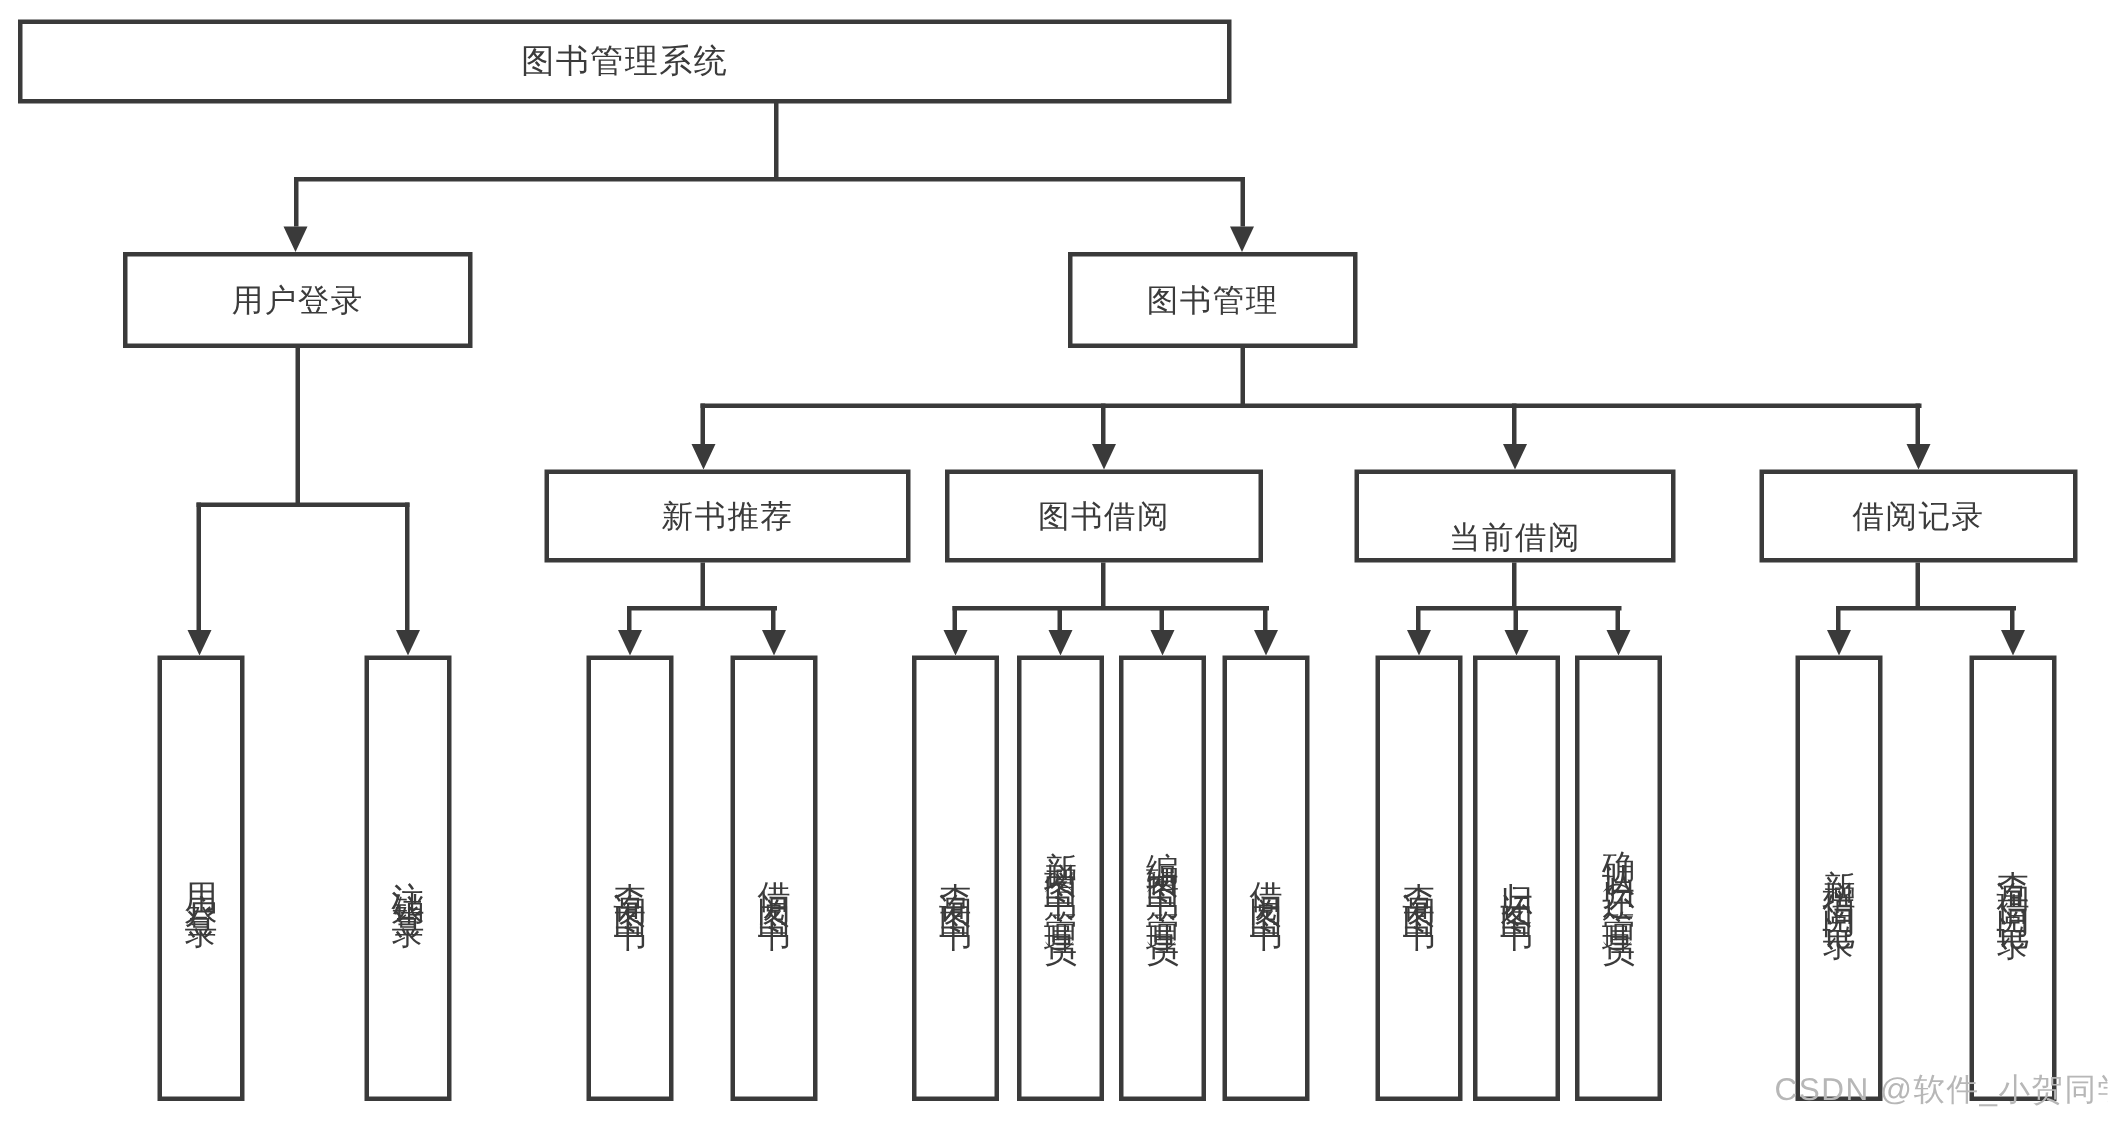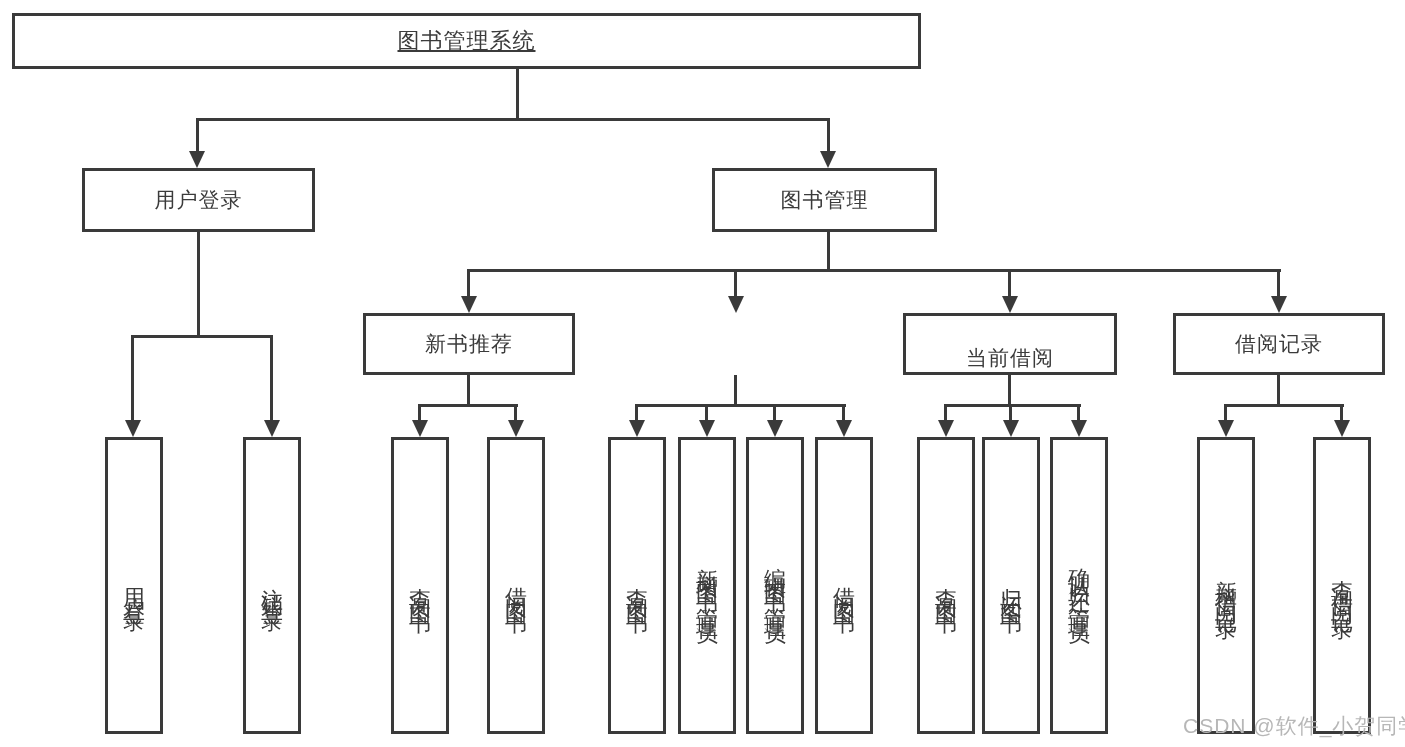--- a/index.html
+++ b/index.html
@@ -39,35 +39,35 @@
   .watermark{
     position:absolute;left:1183px;top:712px;z-index:5;
     font-size:21px;color:var(--wm);letter-spacing:1px;white-space:nowrap;
   }
 </style>
 </head>
 <body>
 
 <div id="stage">
 
-  <div class="box" style="left:12px;top:13px;width:909px;height:56px;font-size:22px;text-decoration:underline;">
+  <div class="box" style="left:12px;top:13px;width:809px;height:56px;font-size:22px;">
     <span>图书管理系统</span>
   </div>
 
   <div class="vline" style="left:516px;top:68px;height:52px;"></div>
   <div class="hline" style="left:196px;top:118px;width:634px;"></div>
   <div class="vline" style="left:196px;top:120px;height:31px;"></div>
   <div class="arrow" style="left:189px;top:151px;"></div>
   <div class="vline" style="left:827px;top:120px;height:31px;"></div>
   <div class="arrow" style="left:820px;top:151px;"></div>
 
   <div class="box" style="left:82px;top:168px;width:233px;height:64px;">
     <span>用户登录</span>
   </div>
-  <div class="box" style="left:712px;top:168px;width:225px;height:64px;">
+  <div class="box" style="left:712px;top:168px;width:193px;height:64px;">
     <span>图书管理</span>
   </div>
 
   <div class="vline" style="left:197px;top:232px;height:105px;"></div>
   <div class="hline" style="left:131px;top:335px;width:142px;"></div>
   <div class="vline" style="left:131px;top:335px;height:85px;"></div>
   <div class="arrow" style="left:125px;top:420px;"></div>
   <div class="vline" style="left:270px;top:335px;height:85px;"></div>
   <div class="arrow" style="left:264px;top:420px;"></div>
 
@@ -75,22 +75,25 @@
   <div class="hline" style="left:467px;top:269px;width:814px;"></div>
   <div class="vline" style="left:467px;top:269px;height:27px;"></div>
   <div class="arrow" style="left:461px;top:296px;"></div>
   <div class="vline" style="left:734px;top:269px;height:27px;"></div>
   <div class="arrow" style="left:728px;top:296px;"></div>
   <div class="vline" style="left:1008px;top:269px;height:27px;"></div>
   <div class="arrow" style="left:1002px;top:296px;"></div>
   <div class="vline" style="left:1277px;top:269px;height:27px;"></div>
   <div class="arrow" style="left:1271px;top:296px;"></div>
 
-  <div class="box" style="left:363px;top:313px;width:212px;height:62px;">
+  <div class="box" style="left:363px;top:313px;width:244px;height:62px;">
     <span>新书推荐</span>
+  </div>
+  <div class="box" style="left:630px;top:313px;width:212px;height:62px;">
+    <span>图书借阅</span>
   </div>
   <div class="box" style="left:903px;top:313px;width:214px;height:62px;align-items:flex-end;">
     <span>当前借阅</span>
   </div>
   <div class="box" style="left:1173px;top:313px;width:212px;height:62px;">
     <span>借阅记录</span>
   </div>
 
   <div class="vline" style="left:467px;top:375px;height:31px;"></div>
   <div class="hline" style="left:418px;top:404px;width:100px;"></div>

